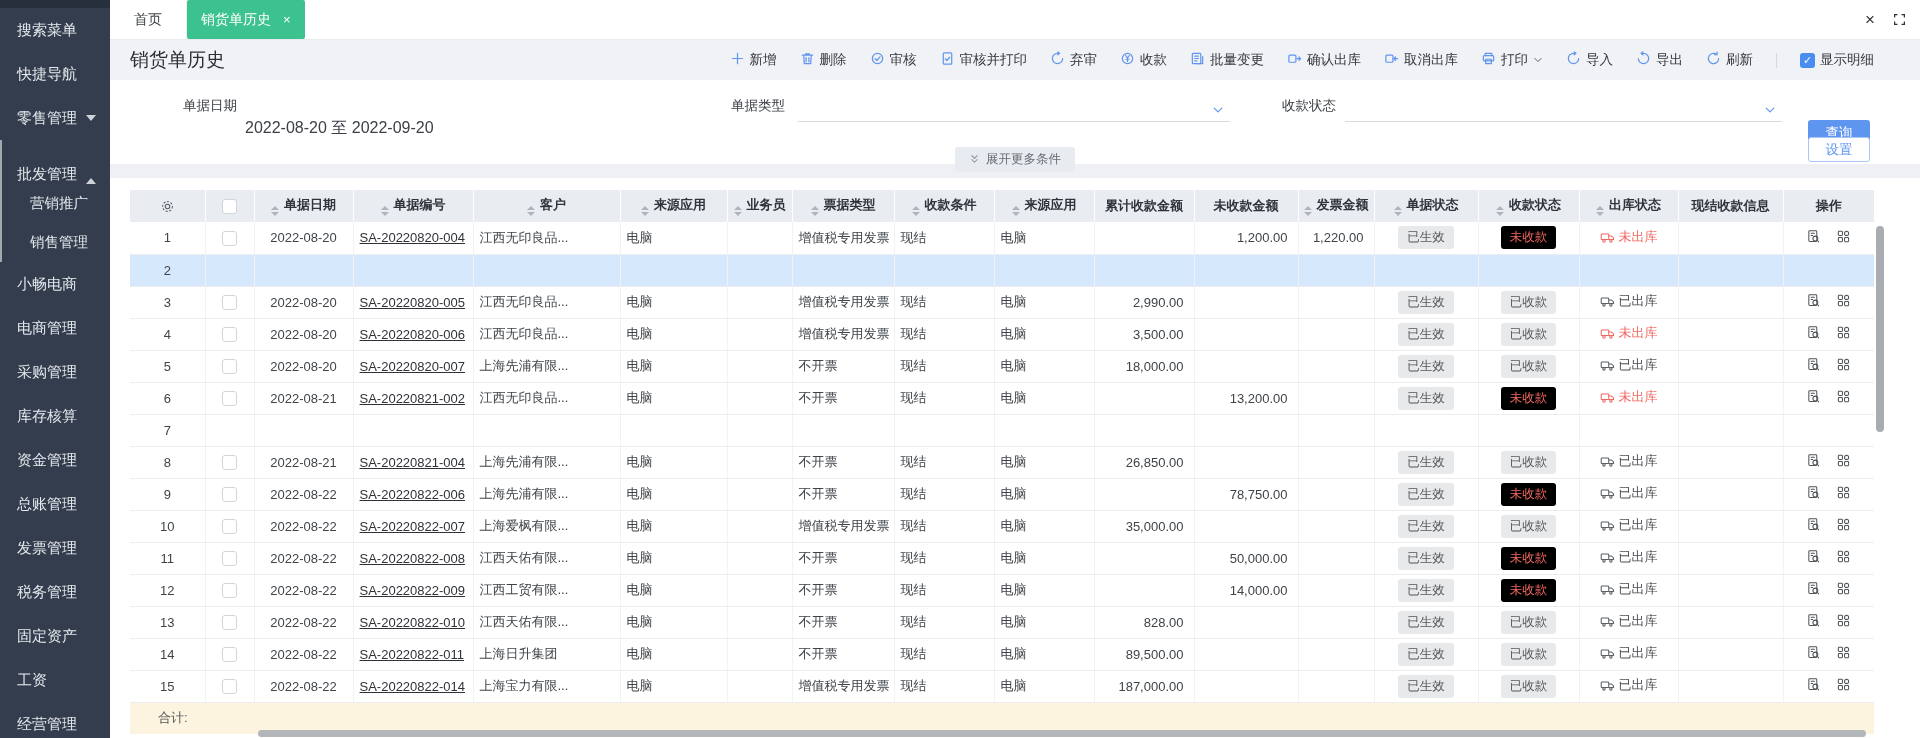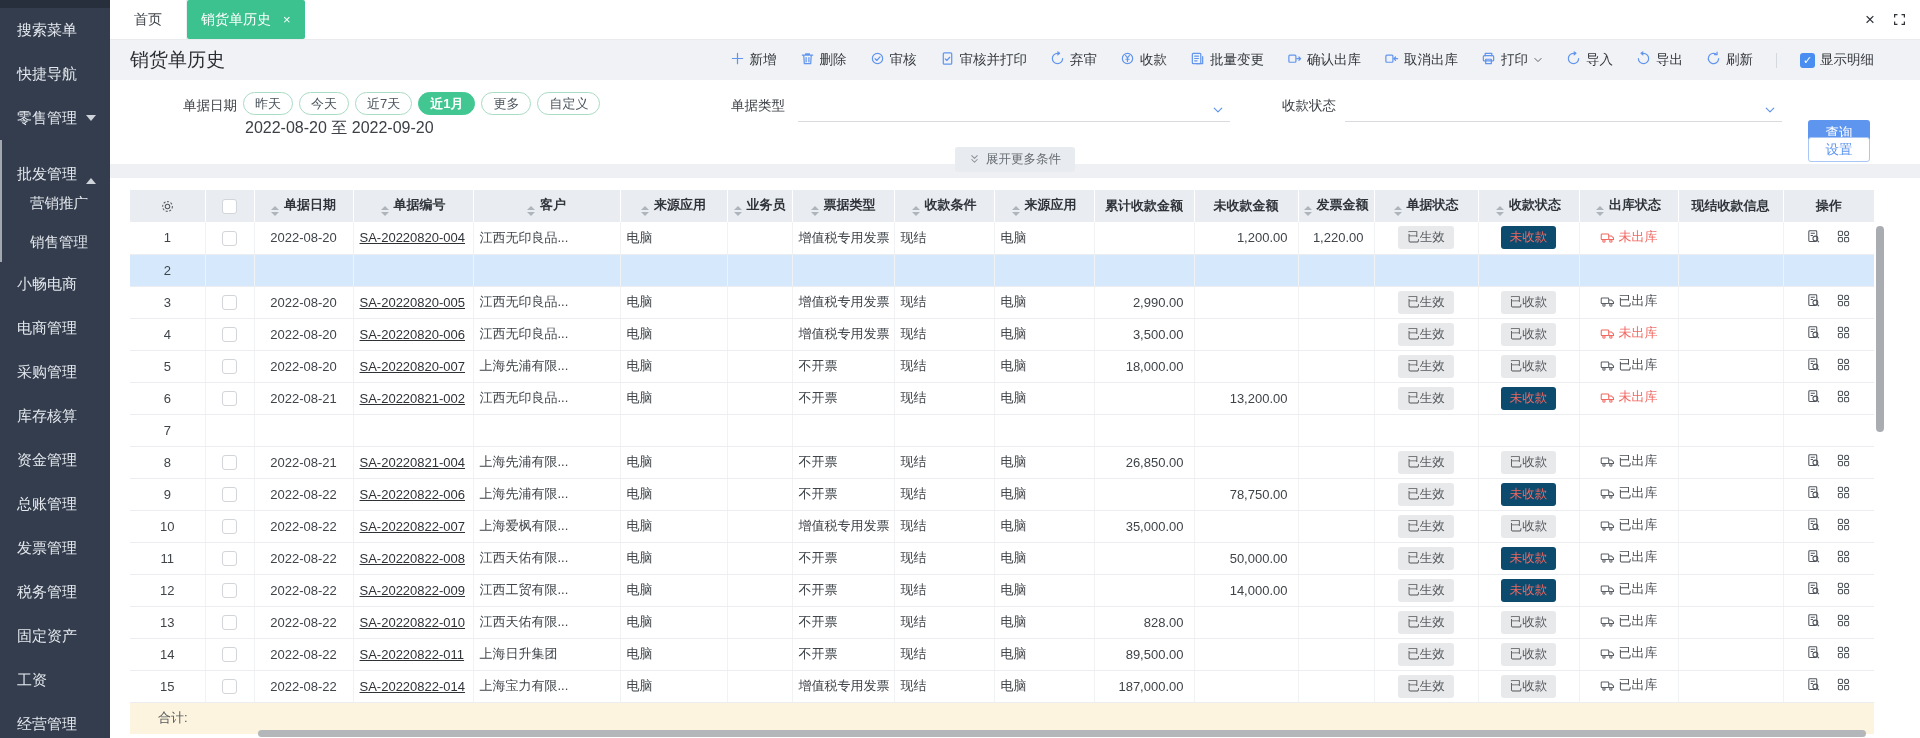--- a/index.html
+++ b/index.html
@@ -72,21 +72,21 @@
   td:last-child { border-right:none; }
   tr.sel td { background:#d6e8fb; }
   td.c { text-align:center; } td.r { text-align:right; padding-right:10px; }
   a.doclink { color:#2f3338; text-decoration:underline; cursor:pointer; }
   .cbx { width:15px; height:15px; border:1px solid #d2d5d9; border-radius:3px; background:#fff; display:inline-block; vertical-align:middle; cursor:pointer; }
   .sort { display:inline-flex; flex-direction:column; gap:2px; margin-right:5px; vertical-align:-1px; }
   .sort i { width:0; height:0; border-left:4px solid transparent; border-right:4px solid transparent; display:block; }
   .sort .up { border-bottom:4px solid #aeb4bc; }
   .sort .dn { border-top:4px solid #aeb4bc; }
   .badge { display:inline-block; padding:3px 9px; border-radius:3px; font-size:12.5px; background:#e8e9eb; color:#55585c; }
-  .badge.unpaid { background:#0c4a6e; color:#f2675f; }
+  .badge.unpaid { background:#000000; color:#f2675f; }
   .outst { display:inline-flex; align-items:center; gap:4px; }
   .outst svg { width:15px; height:15px; stroke-width:1.1; fill:none; }
   .outst.out { color:#4b4f54; } .outst.out svg { stroke:#5a5f65; }
   .outst.not-out { color:#f2675f; } .outst.not-out svg { stroke:#f2675f; }
   .ops { display:inline-flex; gap:15px; align-items:center; }
   .ops svg { width:15px; height:15px; stroke:#4f545a; stroke-width:1.1; fill:none; cursor:pointer; }
   .gear svg { width:15px; height:15px; stroke:#565b61; stroke-width:1.1; fill:none; display:inline-block; vertical-align:middle; }
   tr.total td { background:#fcf4de; border-bottom:none; border-top:1px solid #f0e6c8; border-right:none; color:#55585c; }
   tr.total td.lbl { padding-left:28px; text-align:left; }
 
@@ -273,28 +273,20 @@
       <div class="vdiv"></div>
       <div class="tbtn">
         <span class="cbx-on">✓</span>
         <span>显示明细</span>
       </div>
     </div>
 </div>
 
 <div class="filter-panel">
   <span class="f-label" style="left:73px">单据日期</span>
-  <div class="pills" id="date-pills">
-      <div class="pill">昨天</div>
-      <div class="pill">今天</div>
-      <div class="pill">近7天</div>
-      <div class="pill active">近1月</div>
-      <div class="pill">更多</div>
-      <div class="pill">自定义</div>
-    </div>
   <div class="f-range">2022-08-20 至 2022-09-20</div>
 
   <span class="f-label" style="left:621px">单据类型</span>
   <div class="f-select" style="left:688px;width:432px">
     <span></span>
     <span class="chev">
       <svg viewBox="0 0 16 16">
           <path d="M3 5.5l5 5 5-5"></path>
         </svg></span>
   </div>

